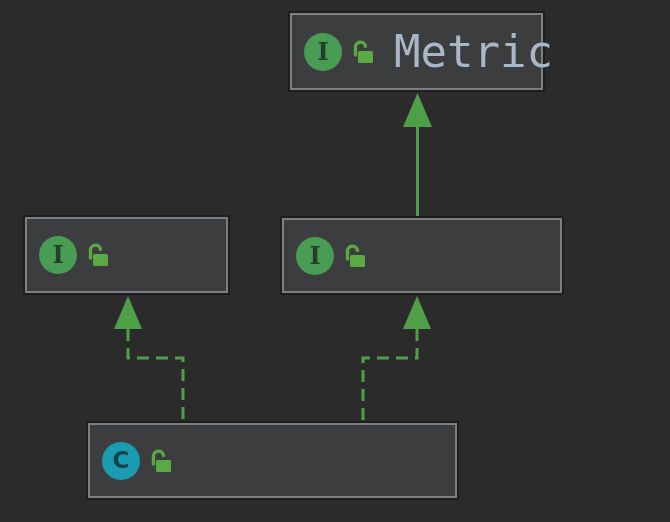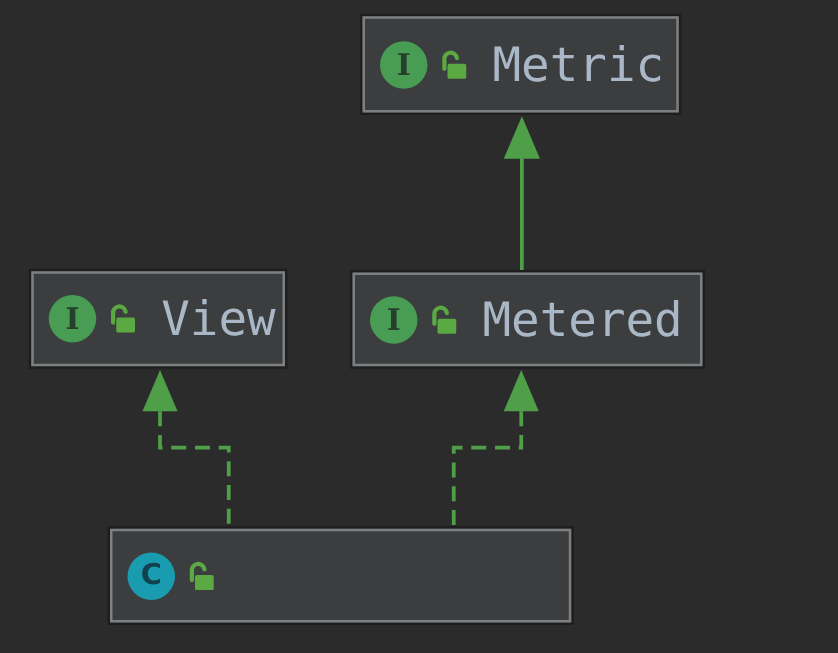--- a/index.html
+++ b/index.html
@@ -66,21 +66,21 @@
     font-size: 23px;
   }
   .lock {
     margin-left: 8px;
     width: 26px;
     height: 26px;
     flex: 0 0 auto;
   }
   .node-label {
     margin-left: 18px;
-    font-size: 38px;
+    font-size: 44px;
     color: var(--label, #a9b7c6);
     white-space: nowrap;
   }
   .edge-line {
     stroke: var(--edge, #4f9f48);
     stroke-width: 3;
     fill: none;
   }
   .edge-line.dashed {
     stroke-dasharray: 12 7;
@@ -125,32 +125,30 @@
   </div>
 
   <div class="uml-node node-view">
     <span class="badge badge-interface">
       <span>I</span>
     </span>
     <svg class="lock" viewBox="0 0 26 26">
       <path d="M5.5 16 V9 a5 5 0 0 1 10 -1.6" fill="none" stroke="var(--lock, #5ba943)" stroke-width="3.4" stroke-linecap="round"></path>
       <rect x="8" y="12" width="15" height="12" rx="1.5" fill="var(--lock, #5ba943)"></rect>
     </svg>
-    <span class="node-label">View</span>
   </div>
 
   <div class="uml-node node-metered">
     <span class="badge badge-interface">
       <span>I</span>
     </span>
     <svg class="lock" viewBox="0 0 26 26">
       <path d="M5.5 16 V9 a5 5 0 0 1 10 -1.6" fill="none" stroke="var(--lock, #5ba943)" stroke-width="3.4" stroke-linecap="round"></path>
       <rect x="8" y="12" width="15" height="12" rx="1.5" fill="var(--lock, #5ba943)"></rect>
     </svg>
-    <span class="node-label">Metered</span>
   </div>
 
   <div class="uml-node node-meteredview">
     <span class="badge badge-class">
       <span>C</span>
     </span>
     <svg class="lock" viewBox="0 0 26 26">
       <path d="M5.5 16 V9 a5 5 0 0 1 10 -1.6" fill="none" stroke="var(--lock, #5ba943)" stroke-width="3.4" stroke-linecap="round"></path>
       <rect x="8" y="12" width="15" height="12" rx="1.5" fill="var(--lock, #5ba943)"></rect>
     </svg>

